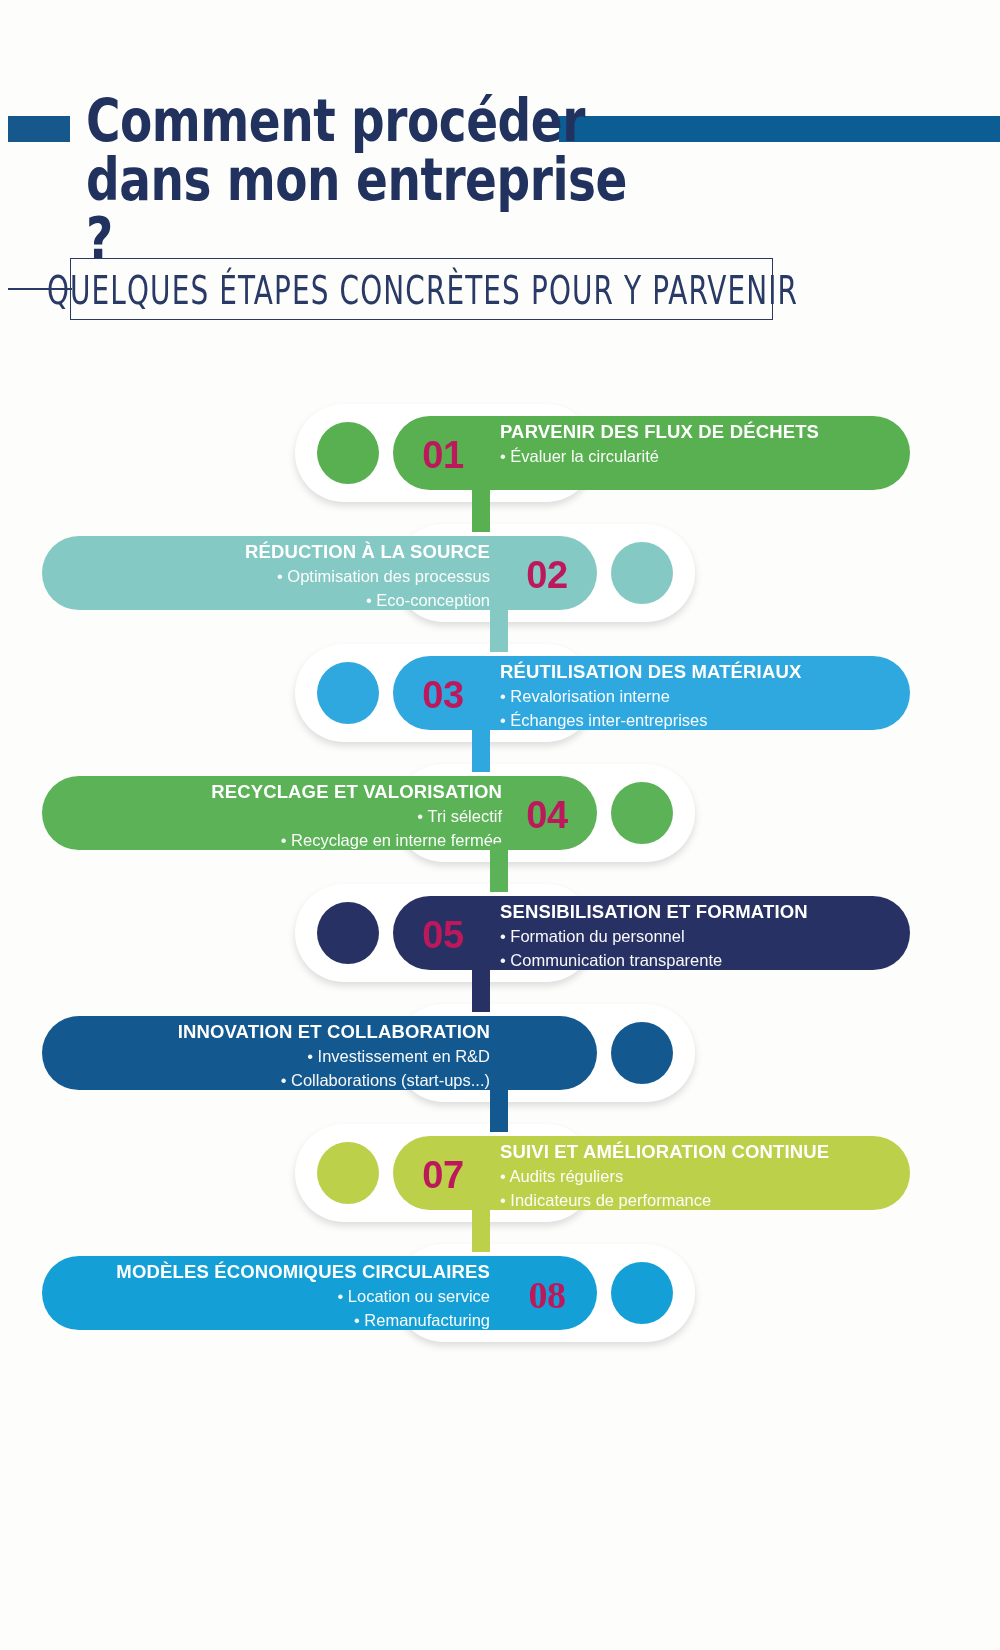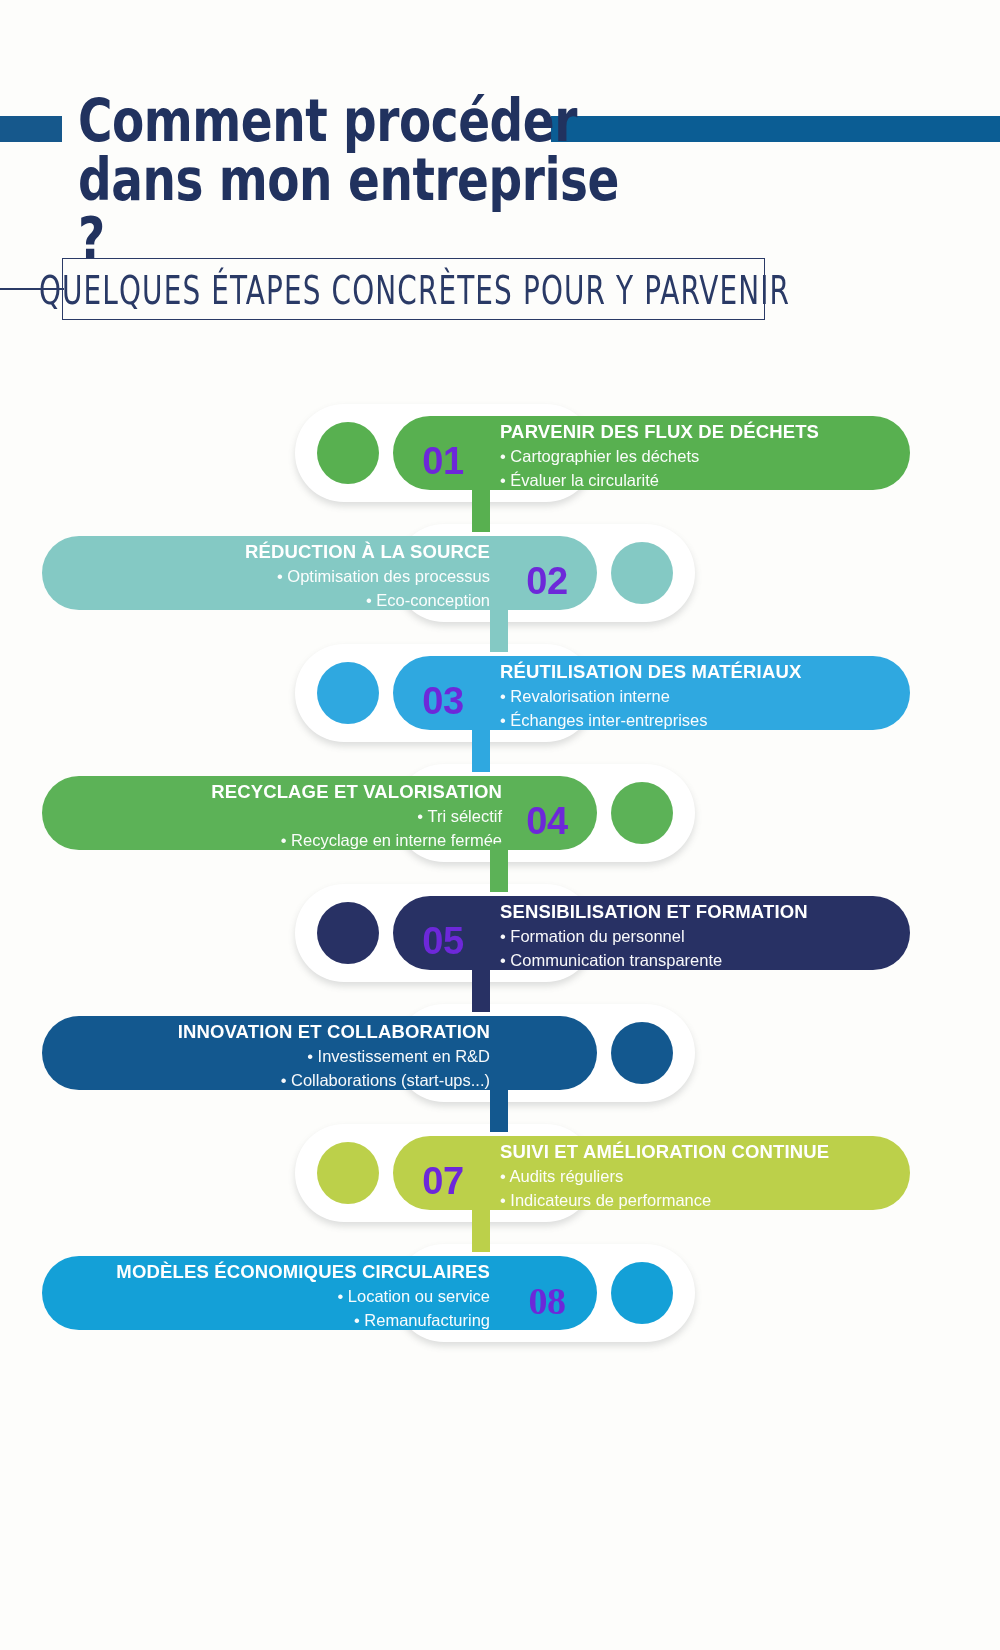--- a/index.html
+++ b/index.html
@@ -5,21 +5,21 @@
   * { margin:0; padding:0; box-sizing:border-box; }
   html,body { width:1000px; height:1650px; }
   body {
     background:#fdfdfb;
     font-family:"Liberation Sans", sans-serif;
     position:relative;
     overflow:hidden;
   }
 
   
-  #header { position:absolute; left:0; top:0; width:796px; height:340px; }
+  #header { position:absolute; left:8px; top:0; width:796px; height:340px; }
 
   .accent-bar-left {
     position:absolute; left:0; top:116px; width:62px; height:26px;
     background:#16588c;
   }
   .accent-bar-right {
     position:absolute; left:551px; top:116px; width:449px; height:26px;
     background:#0b5d94;
   }
 
@@ -82,23 +82,23 @@
   .step.left  .outer-circle { right:18px; }
 
   
   .bar {
     position:absolute; top:18px; height:74px;
     border-radius:37px;
   }
 
   
   .num {
-    position:absolute; top:26px; height:74px;
+    position:absolute; top:20px; height:74px;
     display:flex; align-items:center; justify-content:center;
-    color:#6d28d9;
+    color:#be185d;
     font-size:38px;
     font-weight:bold;
     letter-spacing:-0.5px;
     width:100px;
   }
 
   
   .txt { position:absolute; top:22px; }
   .step.right .txt { text-align:left; }
   .step.left  .txt { text-align:right; }
@@ -139,21 +139,20 @@
 
 <div id="steps">
     <div class="step right" style="top: 398px; left: 295px; width: 615px;">
       <div class="tray" style="width: 300px;"></div>
       <div class="outer-circle" style="background: rgb(88, 176, 80); left: 22px;"></div>
       <div class="bar" style="background: rgb(88, 176, 80); left: 98px; width: 517px;"></div>
       <div class="num" style="left: 98px;">01</div>
       <div class="txt" style="left: 205px; width: 400px;">
         <div class="head">PARVENIR DES FLUX DE DÉCHETS</div>
         <div class="bullets">
-          <div class="bullet">• Cartographier les déchets</div>
           <div class="bullet">• Évaluer la circularité</div>
         </div>
       </div>
     </div>
     <div class="step left" style="top: 518px; left: 42px; width: 653px;">
       <div class="tray" style="width: 300px;"></div>
       <div class="outer-circle" style="background: rgb(132, 201, 196); right: 22px;"></div>
       <div class="bar" style="background: rgb(132, 201, 196); right: 98px; width: 555px;"></div>
       <div class="num" style="right: 98px;">02</div>
       <div class="txt" style="right: 205px; width: 440px;">

